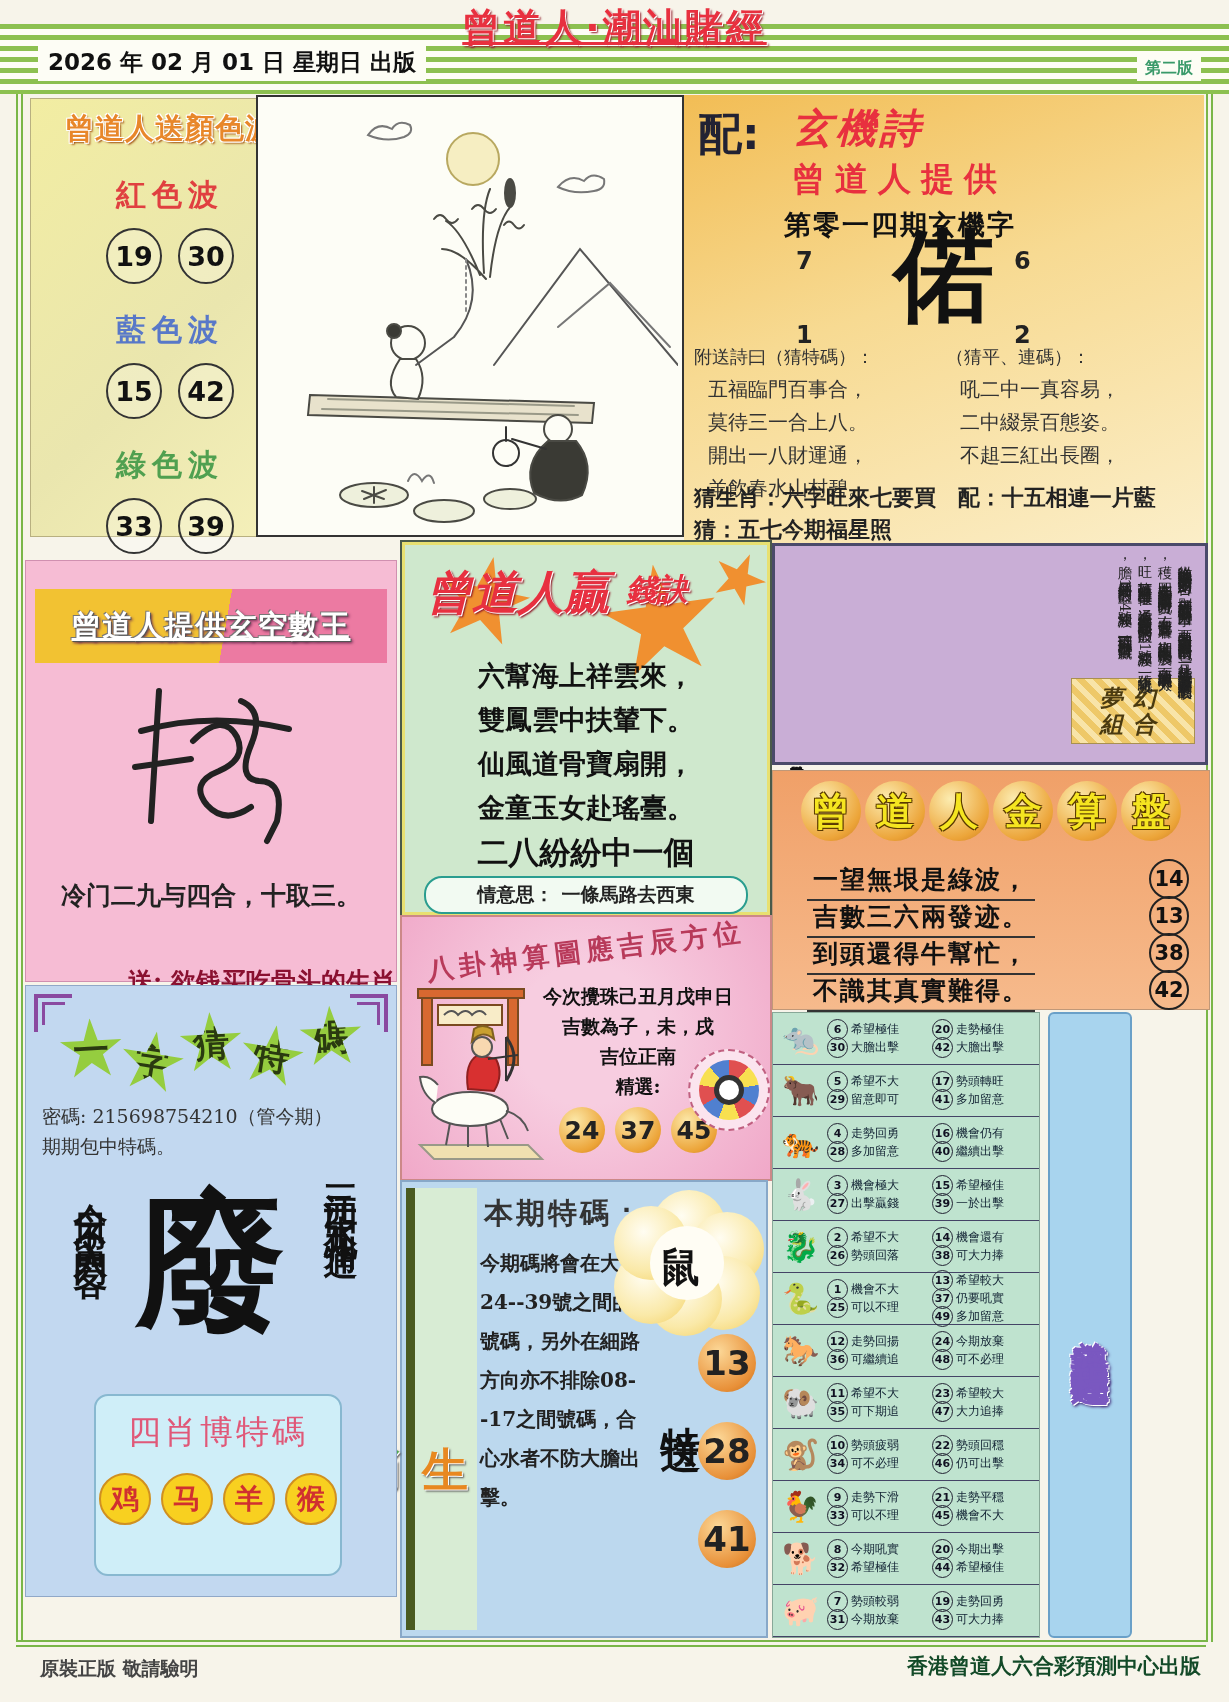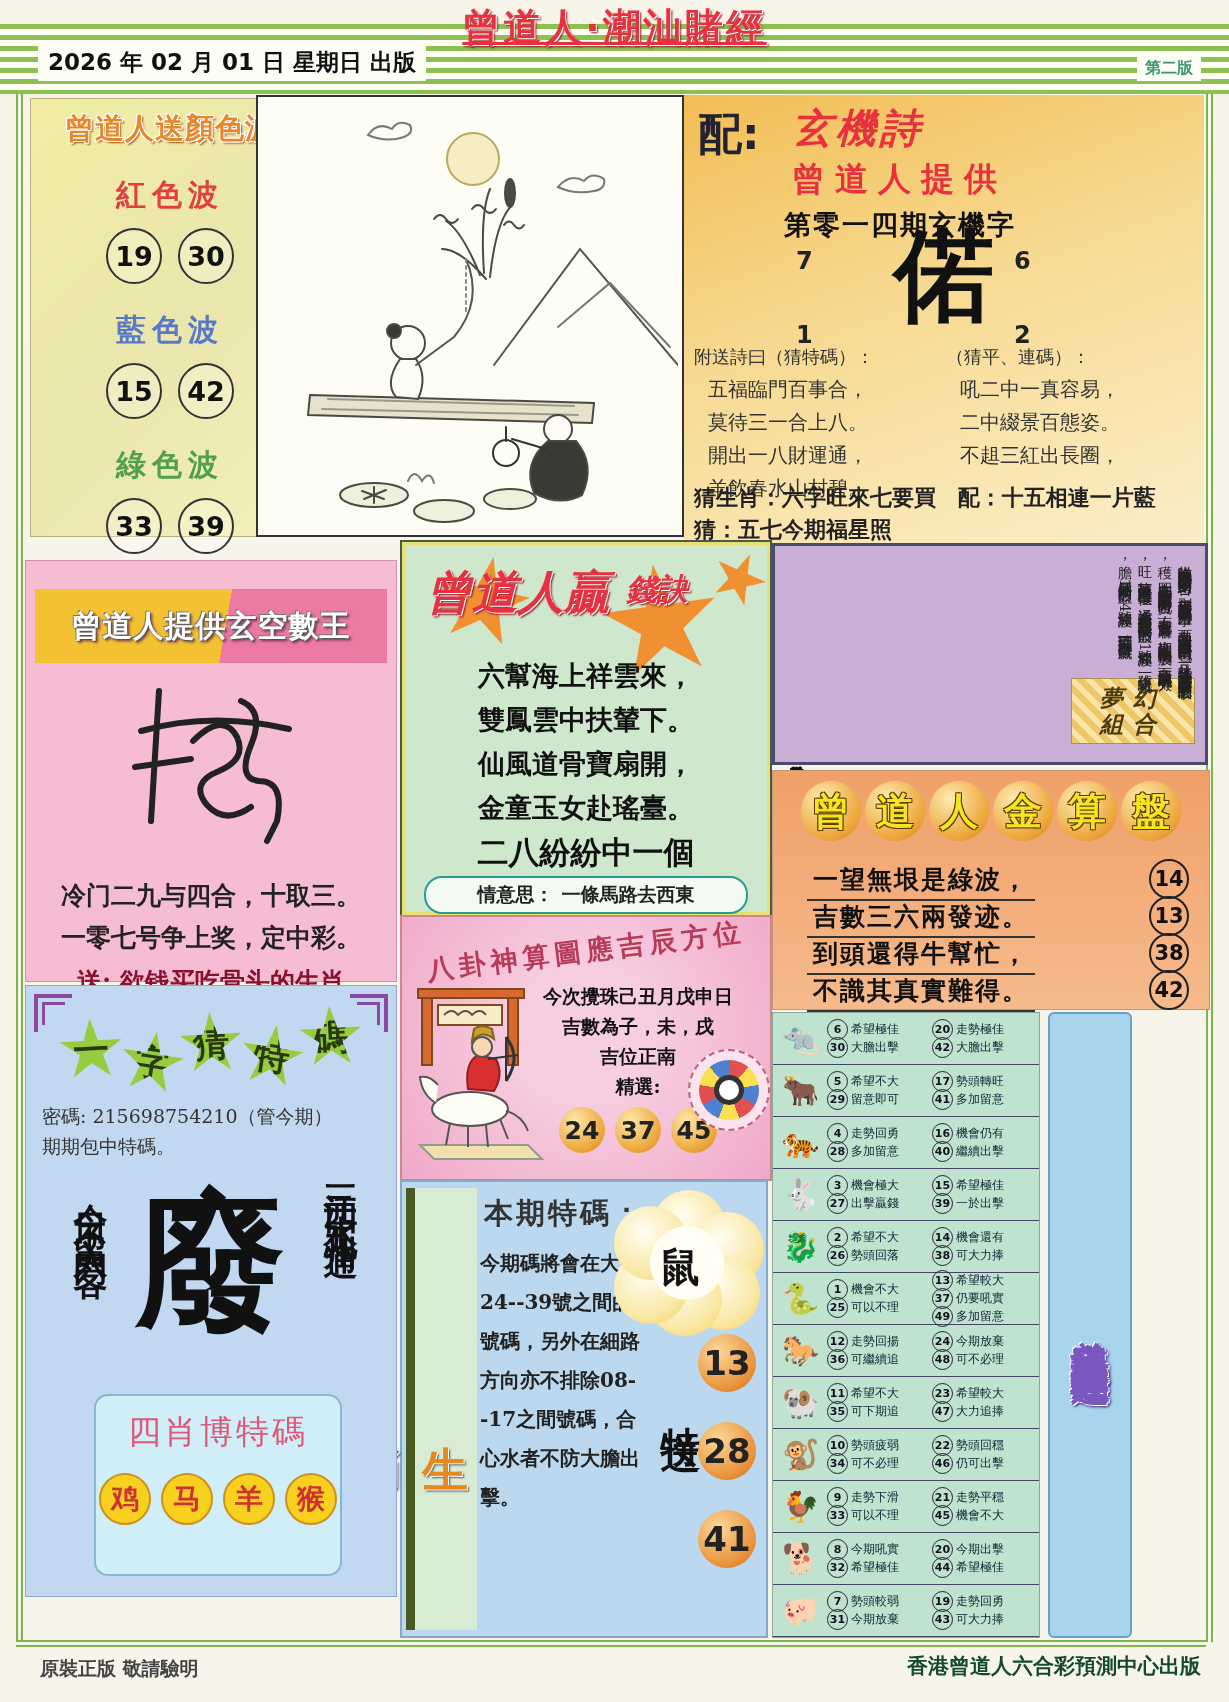--- a/index.html
+++ b/index.html
@@ -43,21 +43,21 @@
   .m-corner{font-size:24px;color:#222;font-weight:bold;}
   .m-big{left:150px;top:130px;width:220px;text-align:center;font-size:100px;font-weight:bold;color:#111;line-height:1;}
   .m-col{top:245px;width:255px;font-size:19px;line-height:33px;color:#333;}
   .m-col .head{font-size:18px;}
   .m-col .pline{padding-left:14px;font-size:20px;}
 
   
   .xuankong{left:25px;top:560px;width:370px;height:420px;background:#f6bcd4;border:1px solid #d090b0;}
   .xk-banner{left:9px;top:28px;width:352px;height:74px;line-height:74px;text-align:center;
     background:linear-gradient(100deg,#f2c232 54%,#ec7aa2 54%);font-size:30px;font-weight:bold;color:#fff;
-    letter-spacing:1px;text-shadow:1px 1px 0 #555,-1px -1px 0 #777,2px 2px 3px #6a2a50;}
+    letter-spacing:1px;text-shadow:1px 1px 0 #555,-1px -1px 0 #777,2px 2px 3px #6a2a50;text-decoration:underline;}
   .xk-line{width:100%;text-align:center;font-size:25px;font-weight:bold;color:#222;}
   .xk-gift{width:100%;text-align:center;font-size:25px;font-weight:bold;color:#8a1030;}
 
   
   .win{left:400px;top:540px;width:368px;height:373px;background:#cfe8cd;border:2px solid #4a5a4a;
        box-shadow:inset 0 0 0 3px #e8e070;}
   .burst{position:absolute;background:#f09030;clip-path:polygon(50% 0%,61% 35%,98% 35%,68% 57%,79% 91%,50% 70%,21% 91%,32% 57%,2% 35%,39% 35%);}
   .win-title{left:24px;top:20px;font-size:46px;font-weight:bold;font-style:italic;color:#e83040;
     text-shadow:1px 1px 0 #fff,2px 2px 2px #8a1020;white-space:nowrap;}
   .win-title-small{font-size:31px;vertical-align:8px;}
@@ -272,22 +272,21 @@
     <div class="abs xk-banner">曾道人提供玄空數王</div>
     <svg class="abs" style="left:95px;top:110px;" width="180" height="190" viewBox="0 0 180 190">
       <g stroke="#222" stroke-width="6" fill="none" stroke-linecap="round">
         <path d="M38 20 L30 150 M14 96 L70 88"></path>
         <path d="M72 70 q30 -30 44 -4 q10 22 -18 34 q-30 12 -12 34 q18 20 44 2"></path>
         <path d="M120 30 q24 10 10 44 q-14 34 8 36 q26 0 18 40 L146 170"></path>
         <path d="M20 60 Q90 40 168 58"></path>
       </g>
     </svg>
     <div class="abs xk-line serif" style="top:318px;">冷门二九与四合，十取三。</div>
-    <div class="abs xk-line serif" style="top:360px;">一零七号争上奖，定中彩。</div>
-    <div class="abs xk-gift serif" style="top:404px;">送: 欲钱买吃骨头的生肖</div>
+    <div class="abs xk-gift serif" style="top:404px;text-align:right;">送: 欲钱买吃骨头的生肖</div>
   </div>
 
   <div class="abs win">
     <div class="burst" style="left:36px;top:14px;width:92px;height:92px;transform:rotate(12deg);"></div>
     <div class="burst" style="left:200px;top:22px;width:118px;height:118px;transform:rotate(-8deg);"></div>
     <div class="burst" style="left:310px;top:10px;width:54px;height:54px;transform:rotate(24deg);"></div>
     <div class="abs win-title">
       <span>曾道人贏</span>
       <span class="win-title-small">錢訣</span>
     </div>

